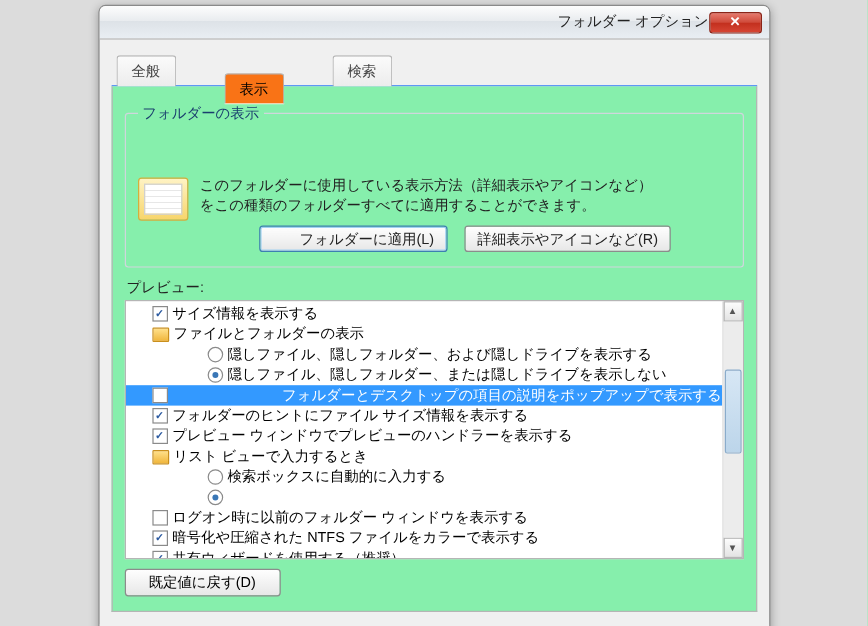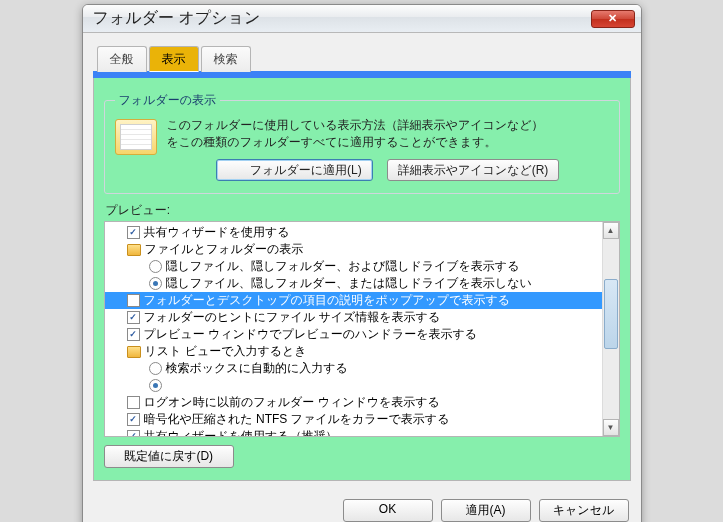--- a/index.html
+++ b/index.html
@@ -27,73 +27,73 @@
   }
   .titlebar {
     height: 28px;
     background: linear-gradient(#fdfdfd, #e9ecef 45%, #dde2e7 46%, #e9eef3);
     border-bottom: 1px solid #b8b8b8;
     display: flex;
     align-items: center;
     padding: 0 6px 0 10px;
     color: #222;
   }
-  .titlebar .title { flex: 1; font-size: 16px; }
+  .titlebar .title { flex: 1; font-size: 12px; text-align: right; }
   .close-btn {
     width: 44px; height: 18px;
     background: linear-gradient(#e67a6e, #cf4a3a 48%, #c22f1d 50%, #d64534);
     border: 1px solid #8a2418;
     border-radius: 3px;
     color: #fff;
     display: flex; align-items: center; justify-content: center;
     font-weight: bold; font-size: 11px;
     cursor: pointer;
   }
   .content { padding: 6px 10px 10px 10px; }
   .tabs {
     display: flex;
-    border-bottom: 7px solid #3b82f6;
-    margin-top: 6px; padding-left: 4px;
+    border-bottom: 1px solid #3b82f6;
+    margin-top: 6px; padding-left: 4px; gap: 38px;
   }
   .tab {
     padding: 4px 12px 3px;
     border: 1px solid #b5b5b5;
     border-bottom: none;
     background: linear-gradient(#fbfbfb,#ececec);
     border-top-left-radius: 3px; border-top-right-radius: 3px;
     margin-right: 2px;
     color: #444;
     cursor: pointer;
     position: relative;
     top: 1px;
   }
   .tab.active {
-    background: #eab308;
-    top: 1px;
+    background: #f97316;
+    top: 16px;
     border-bottom: 1px solid #fff;
     color: #000;
   }
   .tab-body {
     background: #86efac;
     border: 1px solid #b5b5b5;
     border-top: none;
     padding: 10px 10px 12px 10px;
   }
   fieldset.groupbox {
     border: 1px solid #cfd6dc;
     border-radius: 3px;
     padding: 8px 10px 12px 10px;
     margin: 4px 0 8px 0;
   }
   fieldset.groupbox legend {
     padding: 0 4px;
     color: #1a3e6e;
     font-size: 12px;
   }
-  .folderview-inner { display: flex; align-items: flex-start; gap: 10px; }
+  .folderview-inner { display: flex; align-items: flex-start; gap: 10px; margin-top: 35px; }
   .folder-icon {
     width: 42px; height: 36px; margin-top: 2px;
     background: linear-gradient(#fff3c4,#f7d56b);
     border: 1px solid #d6ad3b;
     border-radius: 3px;
     position: relative;
   }
   .folder-icon::before {
     content: ""; position: absolute; left: 4px; top: 4px; right: 4px; bottom: 4px;
     background: repeating-linear-gradient(#fff,#fff 4px,#e7e7e7 4px,#e7e7e7 5px);
@@ -119,23 +119,23 @@
     display: flex;
     background: #fff;
   }
   .tree { flex: 1; overflow: hidden; padding: 2px 0; }
   .tree-row {
     display: flex; align-items: center;
     height: 17px; padding-left: 6px;
     white-space: nowrap;
     color: #000;
   }
-  .tree-row.selected { background: #3399ff; color: #fff; }
+  .tree-row.selected { background: #3399ff; color: #fff; justify-content: space-between; }
   .indent1 { padding-left: 22px; }
-  .indent2 { padding-left: 44px; }
+  .indent2 { padding-left: 68px; }
   .chk, .rad {
     width: 13px; height: 13px; margin-right: 4px;
     border: 1px solid #8a8a8a; background: #fff;
     display: inline-flex; align-items: center; justify-content: center;
     font-size: 9px; line-height: 1;
   }
   .rad { border-radius: 50%; }
   .rad.checked::after { content:""; width:5px; height:5px; background:#3a77b6; border-radius:50%; }
   .chk.checked { color:#2c5aa0; }
   .chk.checked::after { content:"✓"; font-weight:bold; }
@@ -194,21 +194,21 @@
           </div>
         </div>
       </fieldset>
 
       <div class="section-label">プレビュー:</div>
 
       <div class="tree-wrap">
         <div class="tree">
           <div class="tree-row indent1">
               <span class="chk checked"></span>
-              <span>共有ウィザードを使用する</span>
+              <span>サイズ情報を表示する</span>
             </div>
           <div class="tree-row indent1">
               <span class="folder-mini"></span>
               <span>ファイルとフォルダーの表示</span>
             </div>
           <div class="tree-row indent2">
               <span class="rad"></span>
               <span>隠しファイル、隠しフォルダー、および隠しドライブを表示する</span>
             </div>
           <div class="tree-row indent2">

